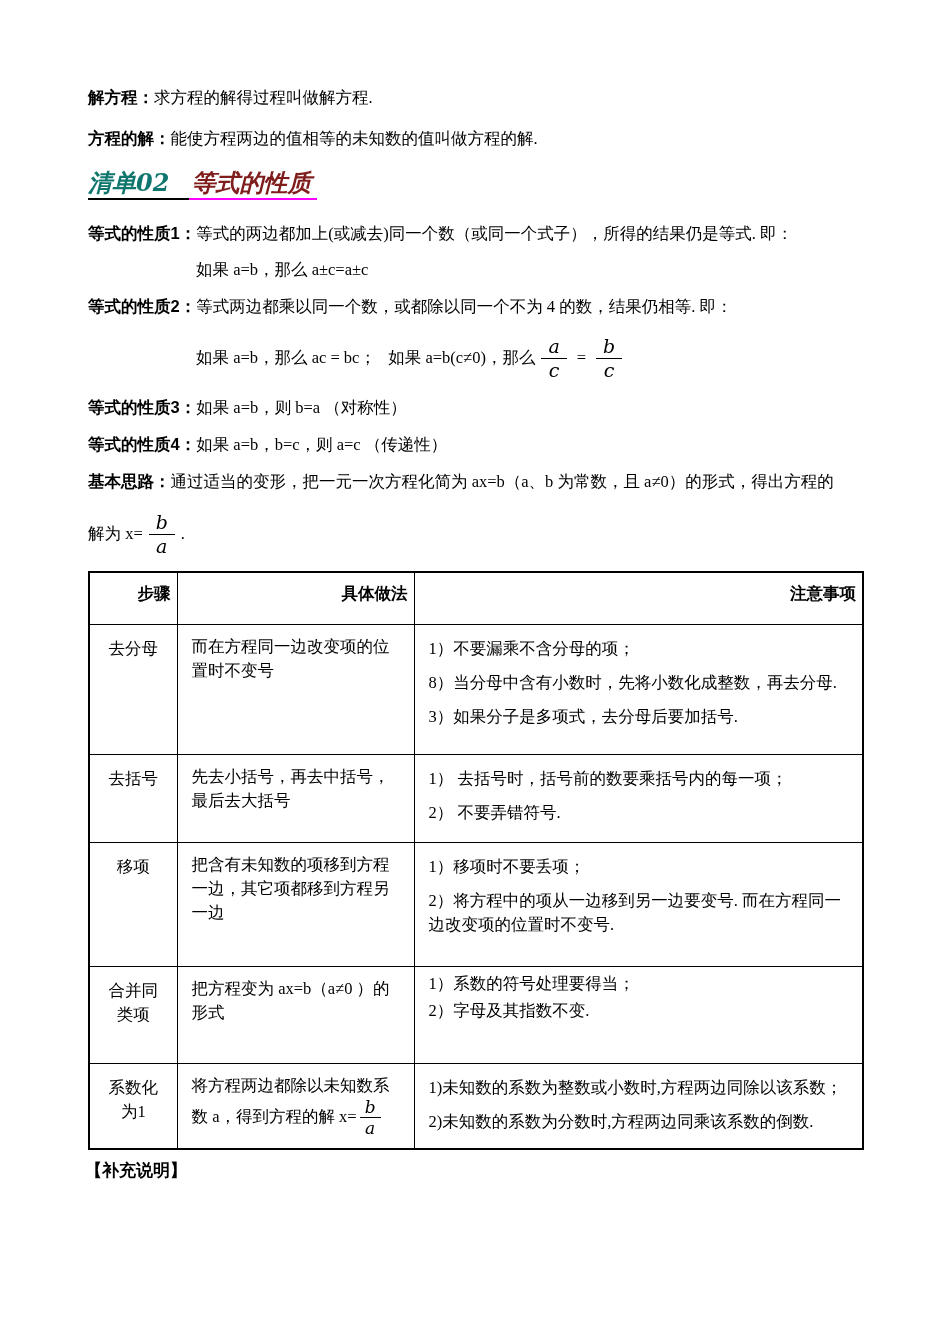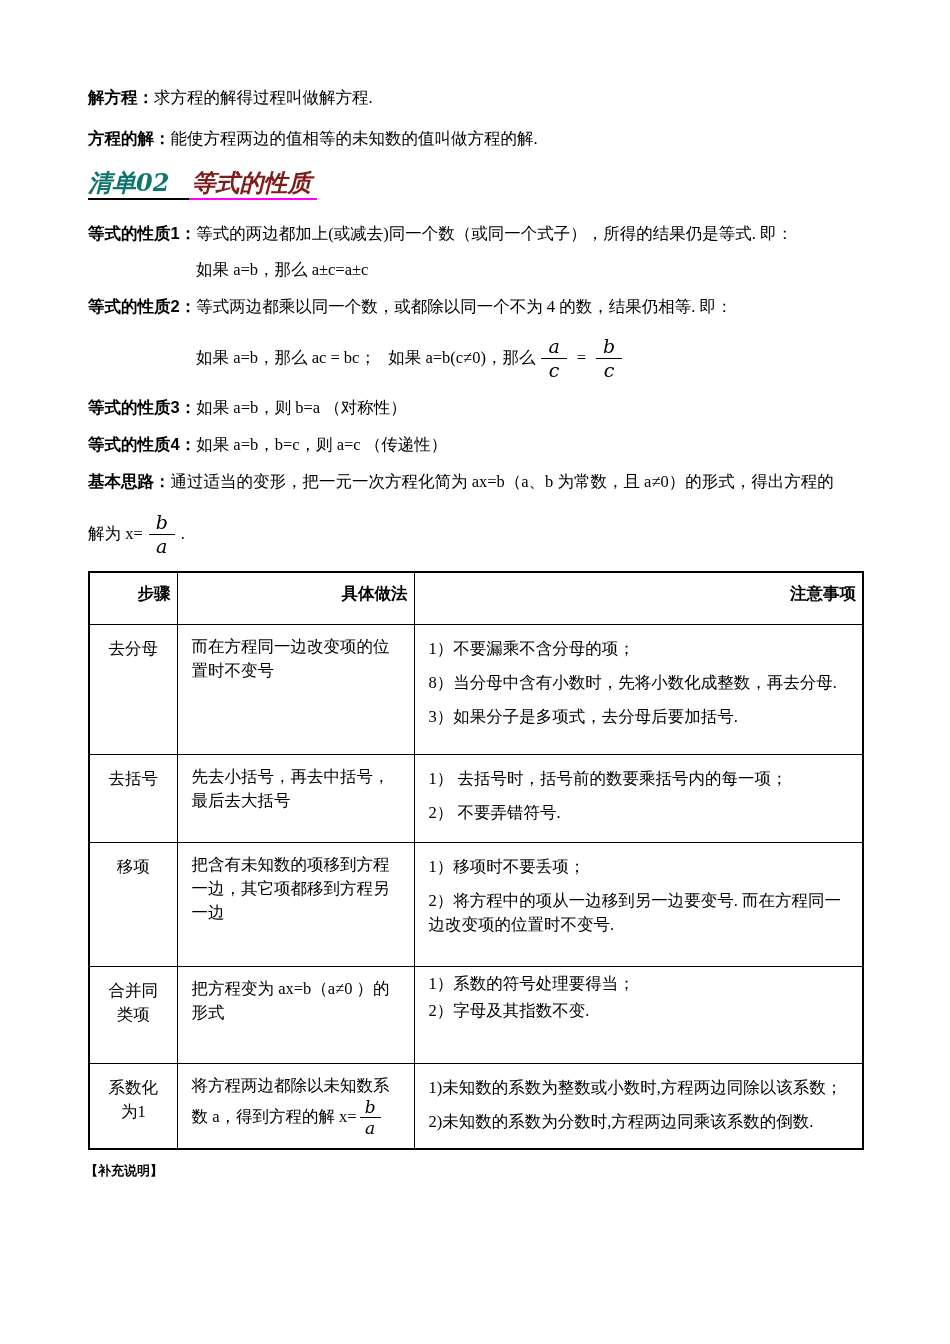--- a/index.html
+++ b/index.html
@@ -76,21 +76,21 @@
   td.step{text-align:center;padding:12px 17px 0 17px;margin-left:48px;}
   td.method{padding:10px 12px 0 14px;}
   td.notes{padding:2px 10px 0 14px;}
   td.notes .note{margin:10px 0;}
   td.notes.tight .note{margin:3px 0;}
   td.method .m-line{display:inline;}
 
   .supplement{
     margin:9px 0 0 -3px;
     font-family:"Liberation Sans","DejaVu Sans",sans-serif;
-    font-weight:bold;font-size:13px;line-height:24px;
+    font-weight:bold;font-size:17px;line-height:24px;
   }
 </style>
 </head>
 <body>
 
 <div class="page">
 
   <p class="def"><span class="blabel">解方程：</span><span>求方程的解得过程叫做解方程.</span></p>
 
   <p class="def"><span class="blabel">方程的解：</span><span>能使方程两边的值相等的未知数的值叫做方程的解.</span></p>

